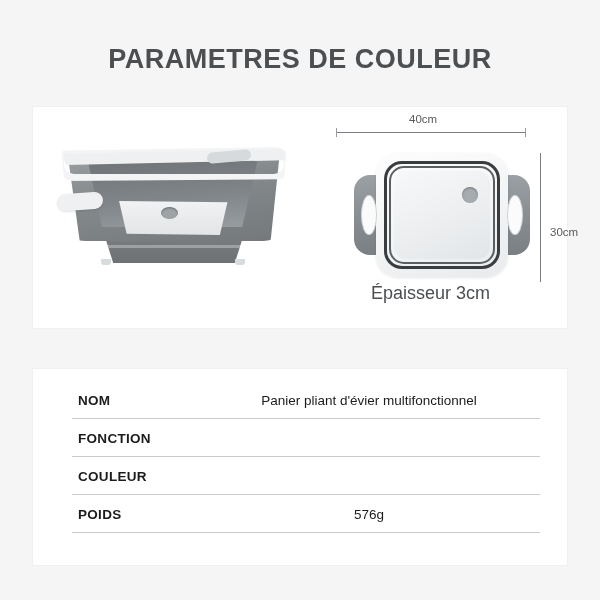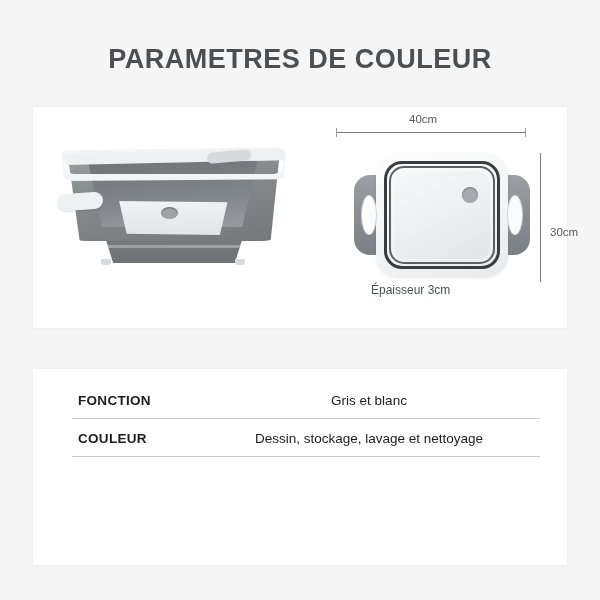--- a/index.html
+++ b/index.html
@@ -307,21 +307,21 @@
   }
   #tick-40-l { left: 18px;  top: 21px; }
   #tick-40-r { left: 207px; top: 21px; }
   #dimtext-40 { left: 83px; top: 6px; margin-left: 8px; }
 
   #dimline-30 { left: 222px; top: 46px; width: 1px; height: 129px; }
   #dimtext-30 { left: 232px; top: 103px; margin-top: 16px; }
 
   #dimtext-thickness {
     left: 53px; top: 176px;
-    font-size: 12px;
+    font-size: 18px;
     color: #4c4f52;
   }
 
   
   .spec-table {
     position: absolute;
     left: 39px;
     top: 12px;
     width: 468px;
   }
@@ -405,26 +405,32 @@
     <div class="dim-line" id="dimline-30"></div>
     <div class="dim-text" id="dimtext-30">30cm</div>
 
     <div class="dim-text" id="dimtext-thickness">Épaisseur 3cm</div>
   </div>
 </div>
 
 <div class="card" id="spec-card">
   <div class="spec-table">
 
+    <div class="spec-row">
+      <div class="spec-label">NOM</div>
+      <div class="spec-value">Panier pliant d'évier multifonctionnel</div>
+    </div>
 
     <div class="spec-row">
       <div class="spec-label">FONCTION</div>
-      <div class="spec-value">Gris et blanc</div>
     </div>
 
     <div class="spec-row">
       <div class="spec-label">COULEUR</div>
-      <div class="spec-value">Dessin, stockage, lavage et nettoyage</div>
-    </div>
-
+    </div>
+
+    <div class="spec-row">
+      <div class="spec-label">POIDS</div>
+      <div class="spec-value">576g</div>
+    </div>
 
   </div>
 </div>
 
 </body></html>

